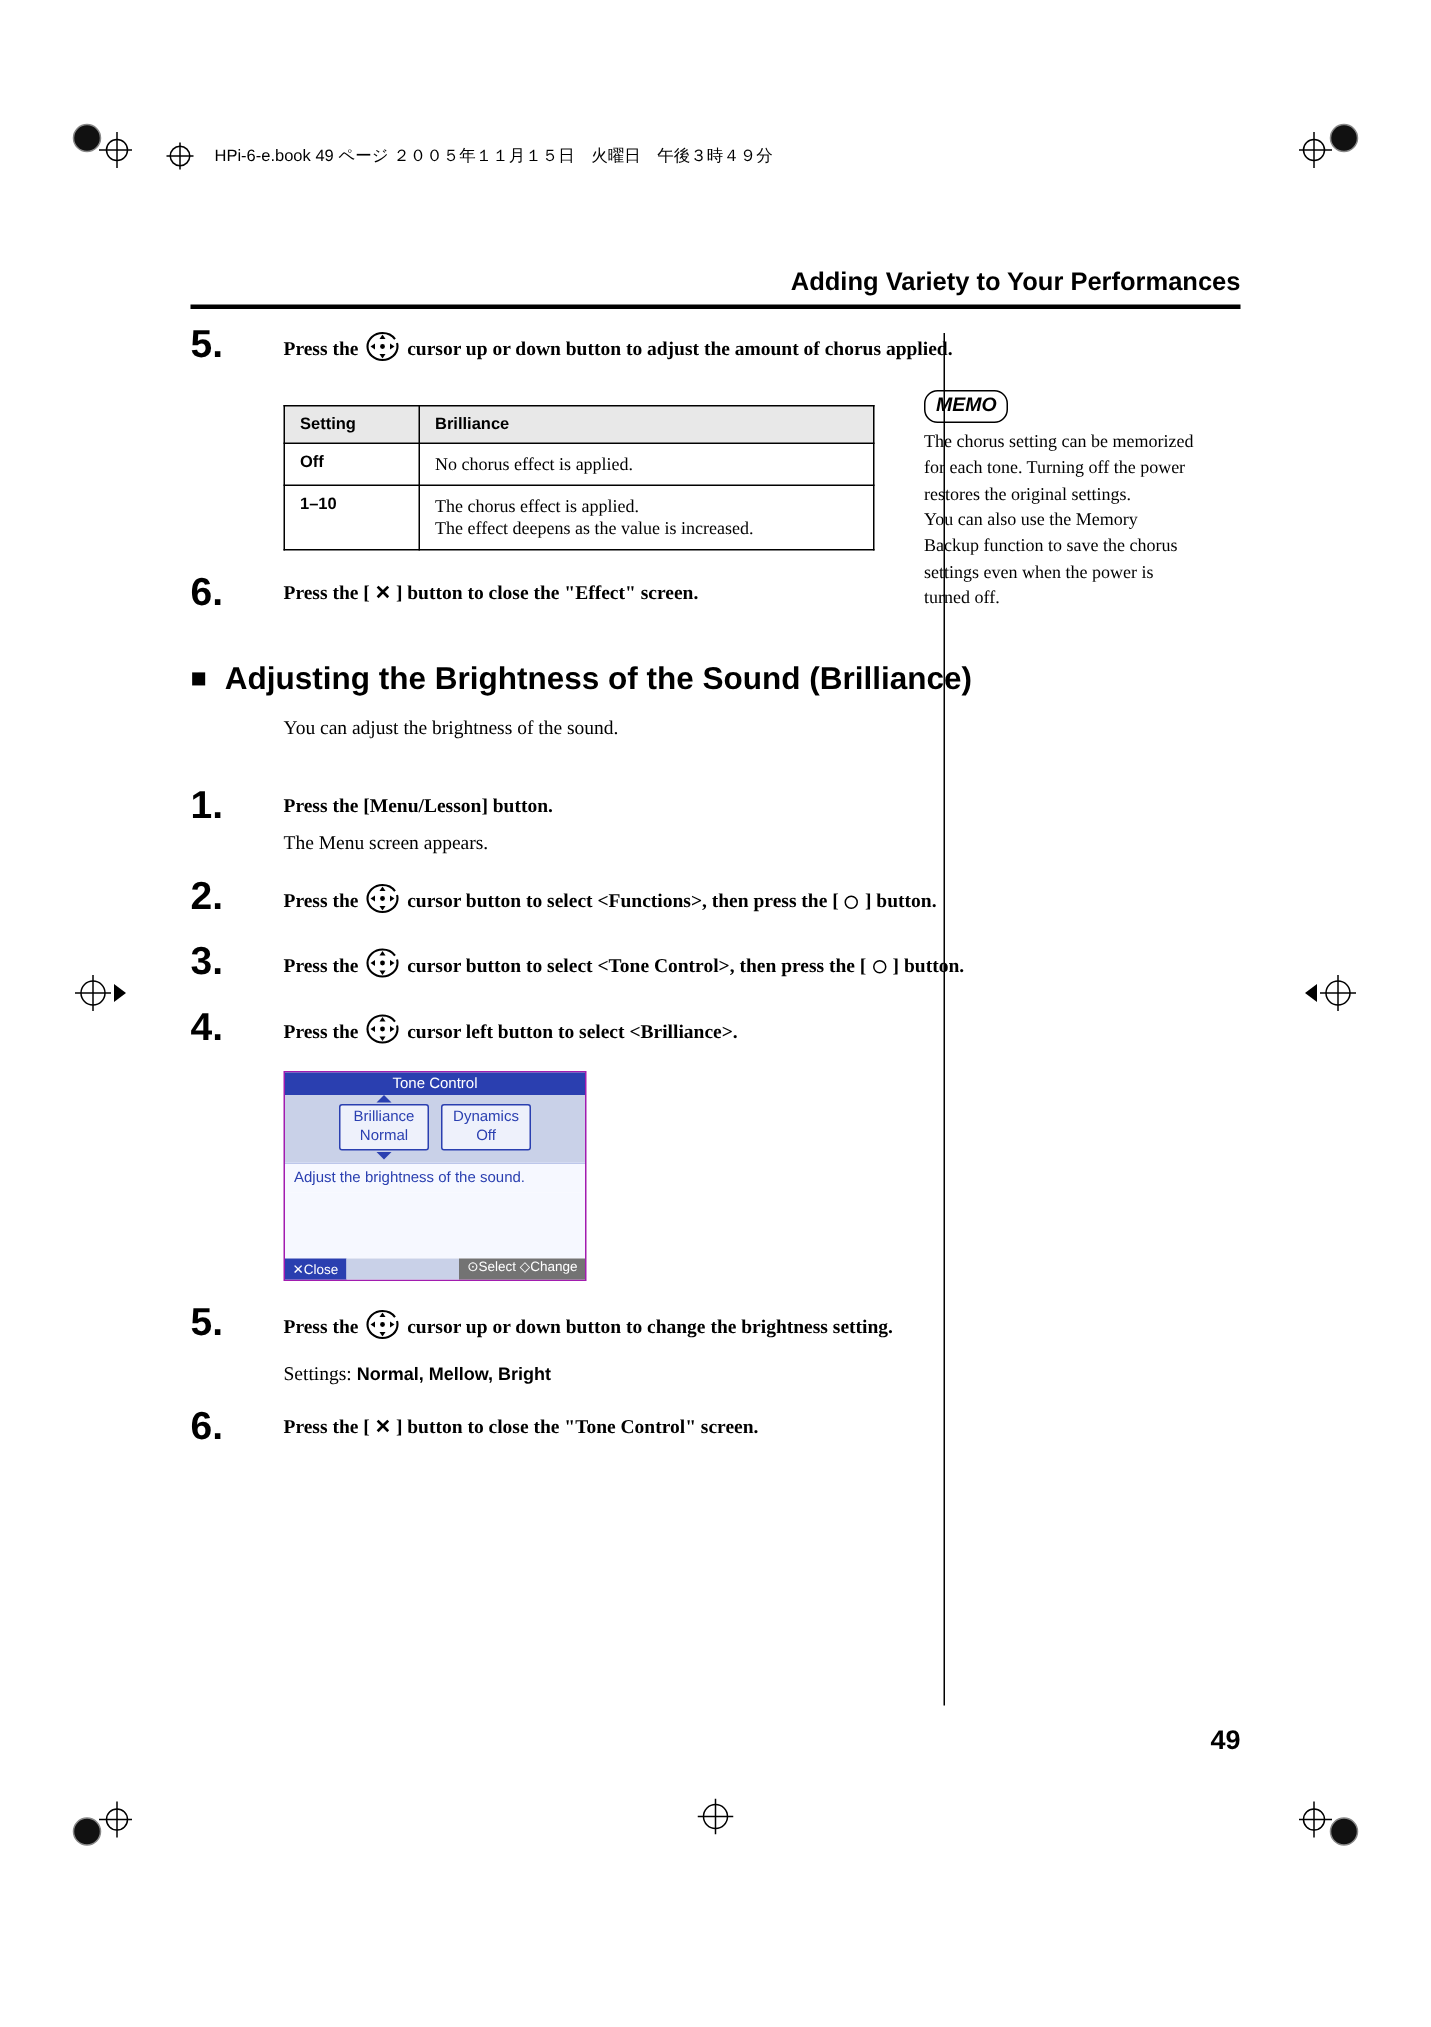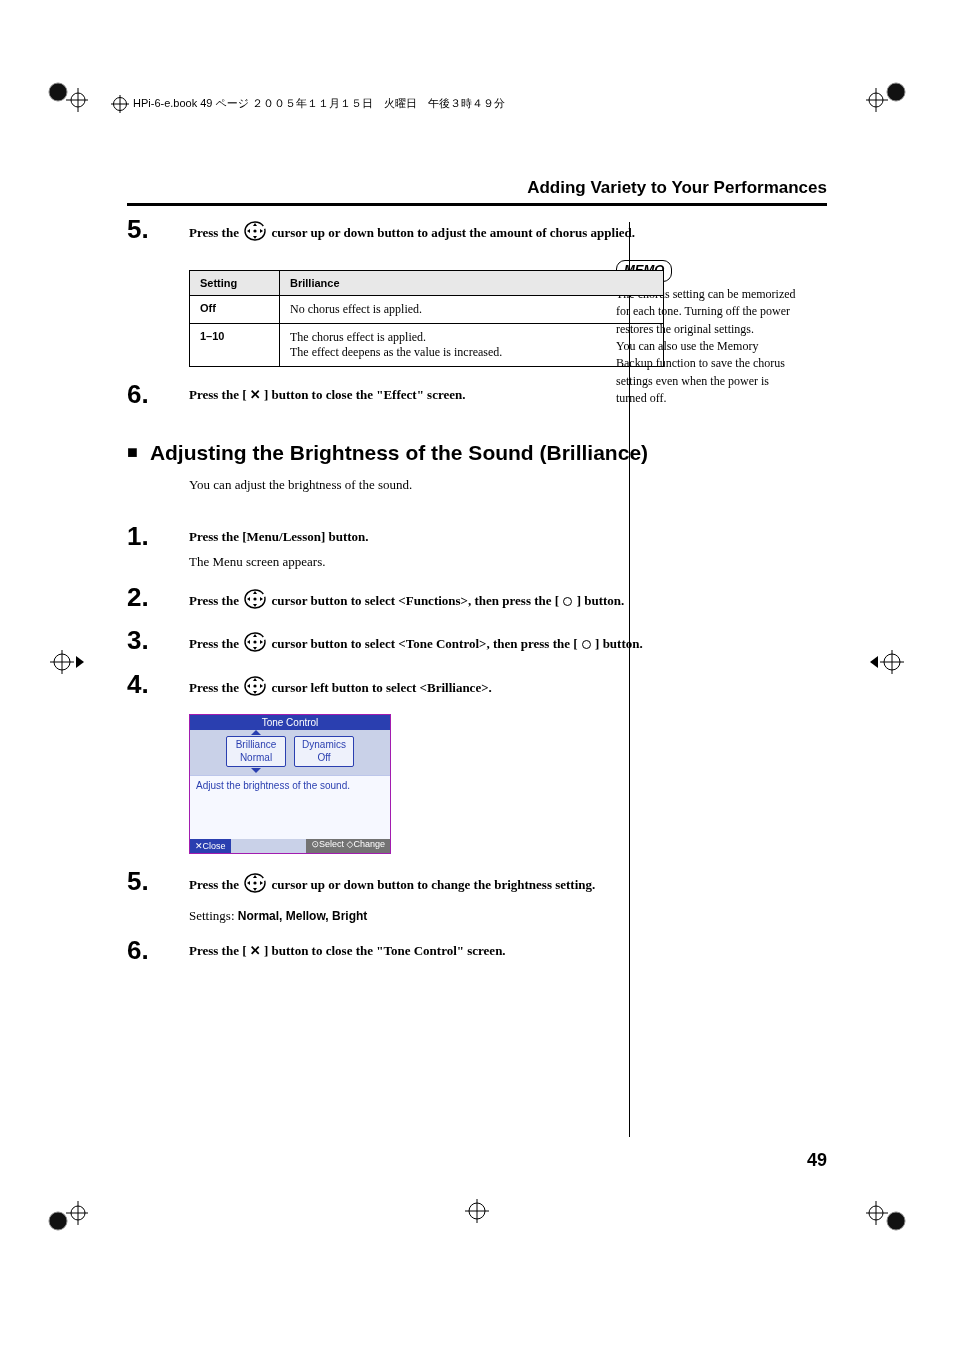--- a/index.html
+++ b/index.html
@@ -14,21 +14,21 @@
   .crop-mark { position: absolute; }
   .crop-mark svg { display: block; }
 
   .header-line {
     position: absolute;
     top: 96px; left: 113px;
     font-size: 11px;
     font-family: sans-serif;
     display: flex;
     align-items: center;
-    gap: 6px;
+    gap: 16px;
   }
   .header-line .target-icon {
     width: 14px; height: 14px;
     border: 1px solid #000; border-radius: 50%;
     position: relative;
   }
   .header-line .target-icon::before,
   .header-line .target-icon::after {
     content: ""; position: absolute; background: #000;
   }
@@ -91,21 +91,21 @@
     margin: 0 1px;
   }
   .x-sym {
     font-family: Arial, sans-serif;
     font-weight: bold;
   }
 
   table.settings {
     border-collapse: collapse;
     margin: 22px 0 14px 62px;
-    width: 475px;
+    width: 394px;
     font-size: 12px;
   }
   table.settings th, table.settings td {
     border: 1px solid #000;
     padding: 6px 10px;
     text-align: left;
     vertical-align: top;
   }
   table.settings th {
     background: #e8e8e8;

